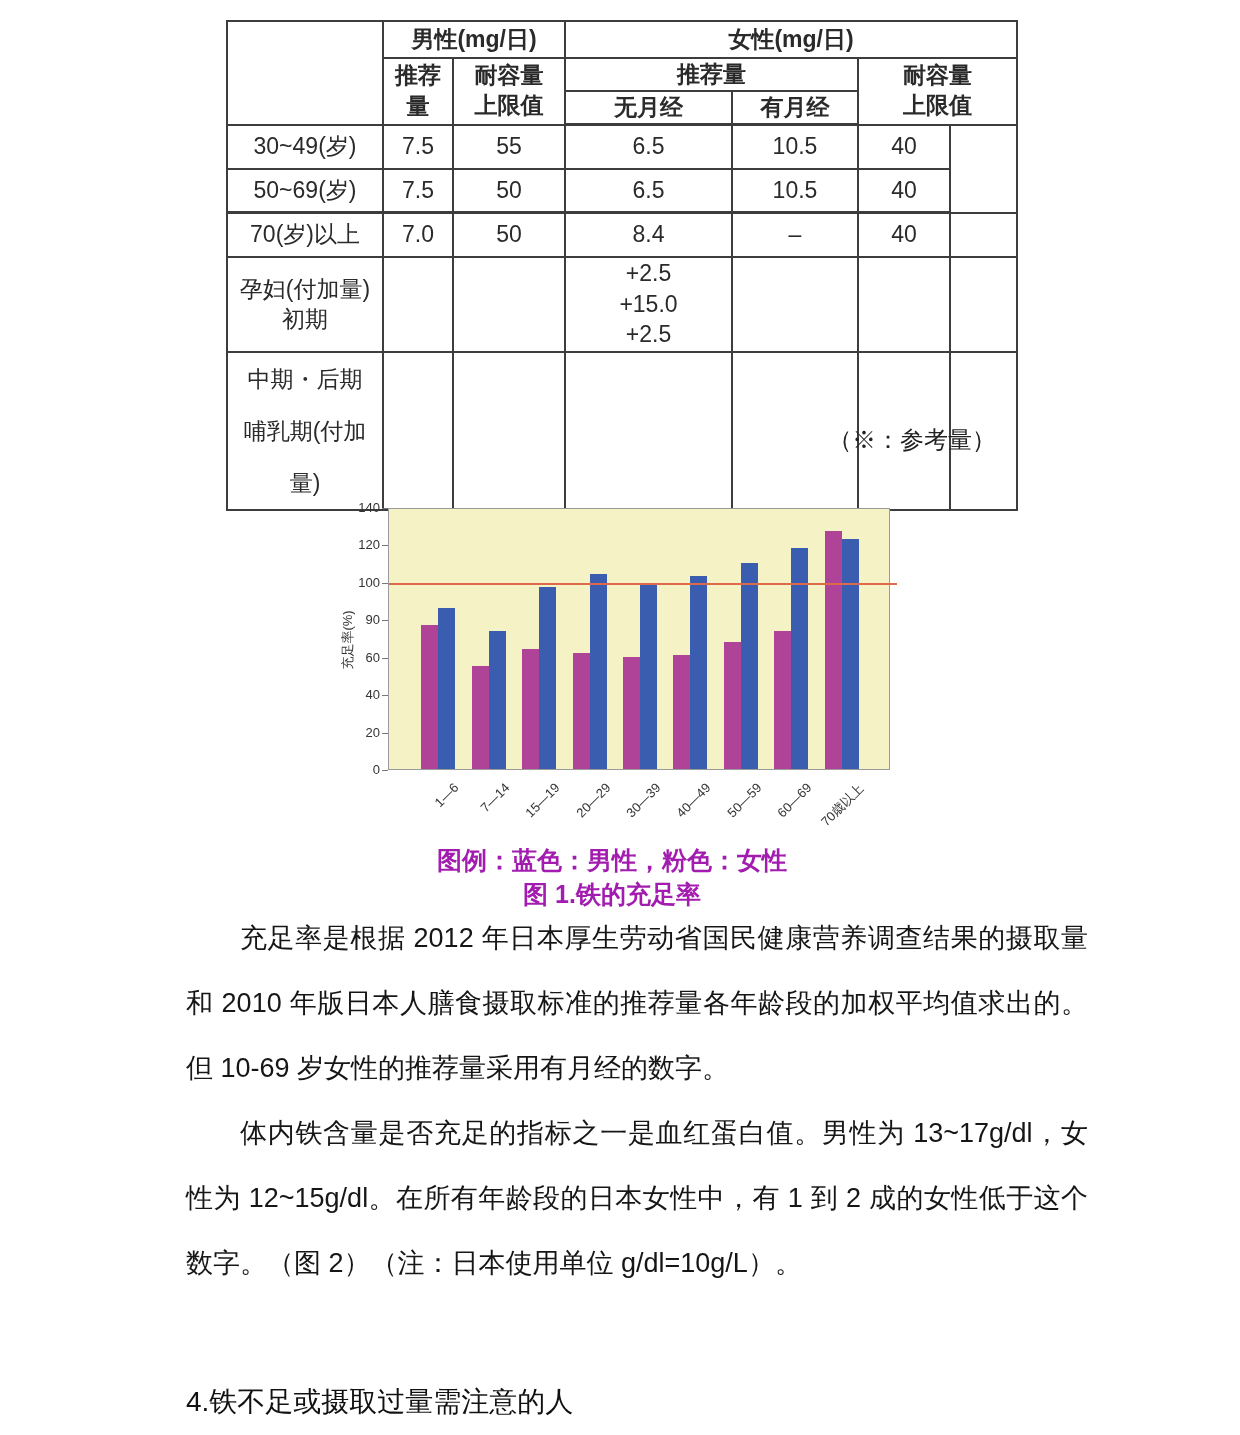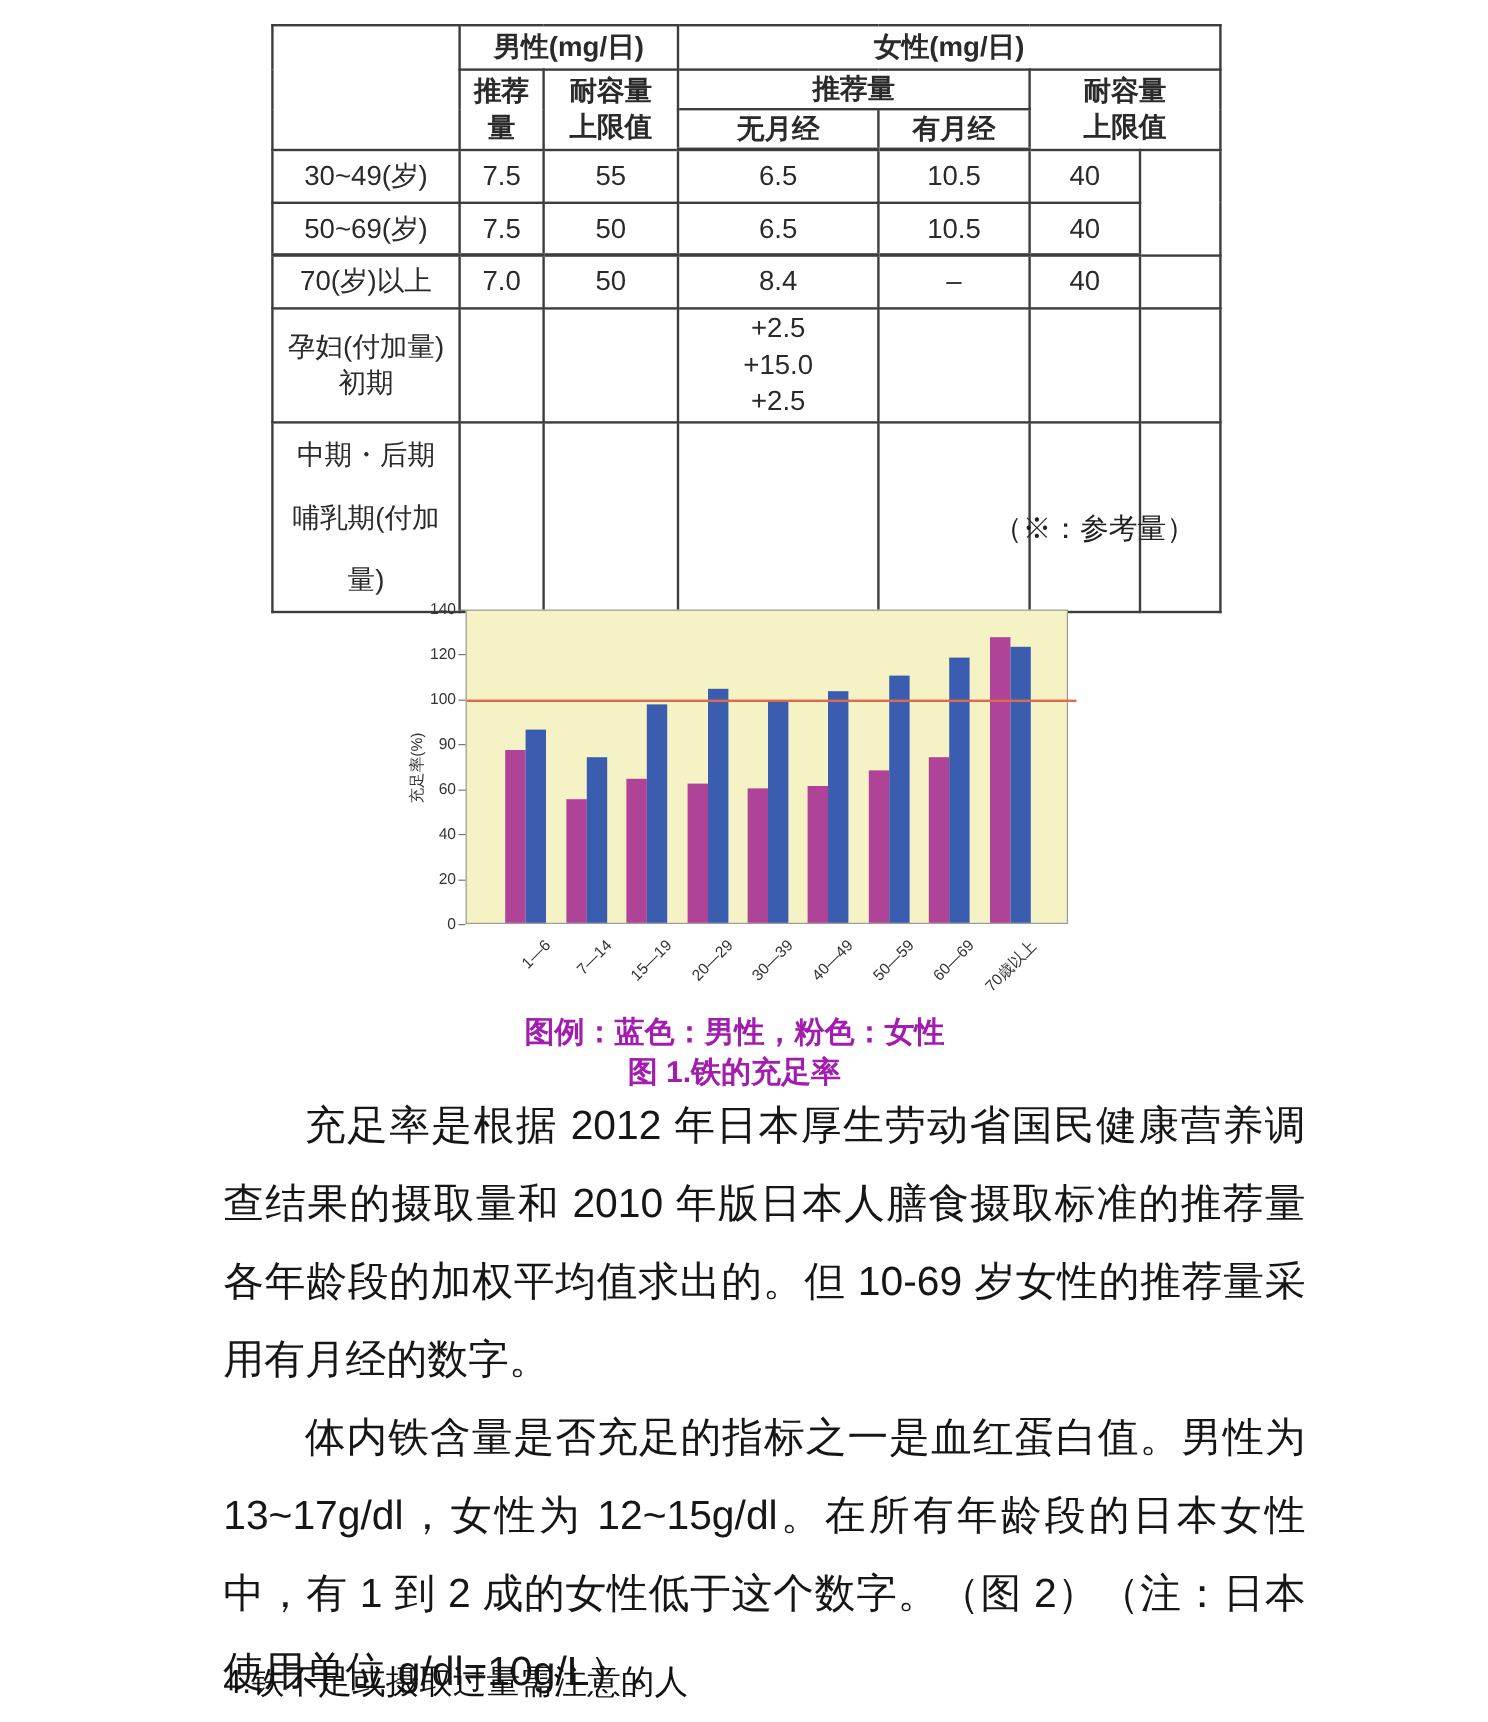--- a/index.html
+++ b/index.html
@@ -135,21 +135,21 @@
     line-height: 34px;
     color: #a21caf;
   }
 
   
   .bodytext {
     position: absolute;
     left: 186px;
     top: 906px;
     width: 902px;
-    font-size: 34px;
+    font-size: 27px;
     line-height: 65px;
     text-align: justify;
     color: #161616;
   }
   .bodytext p { margin: 0; text-indent: 2em; }
 
   .section-heading {
     position: absolute;
     left: 186px;
     top: 1383px;

